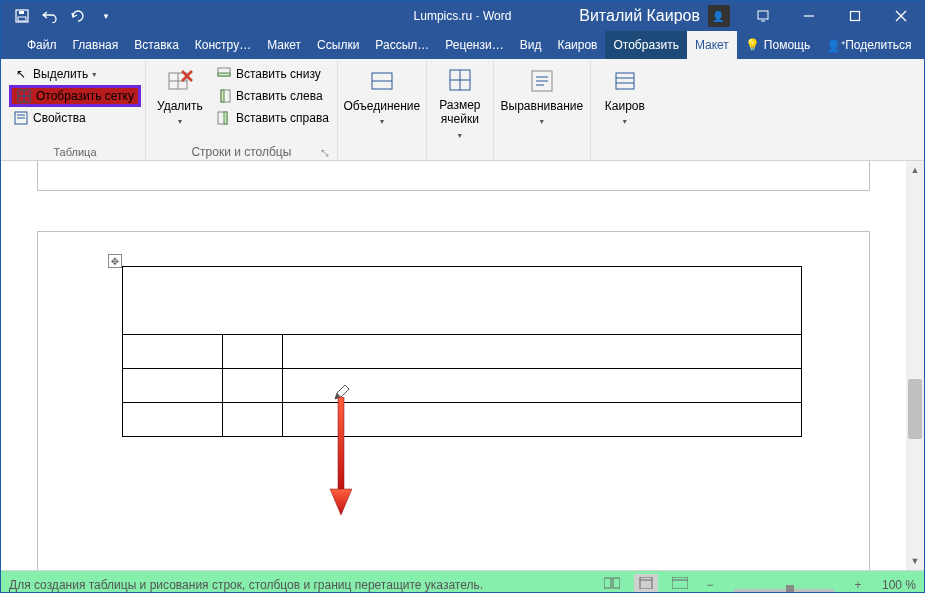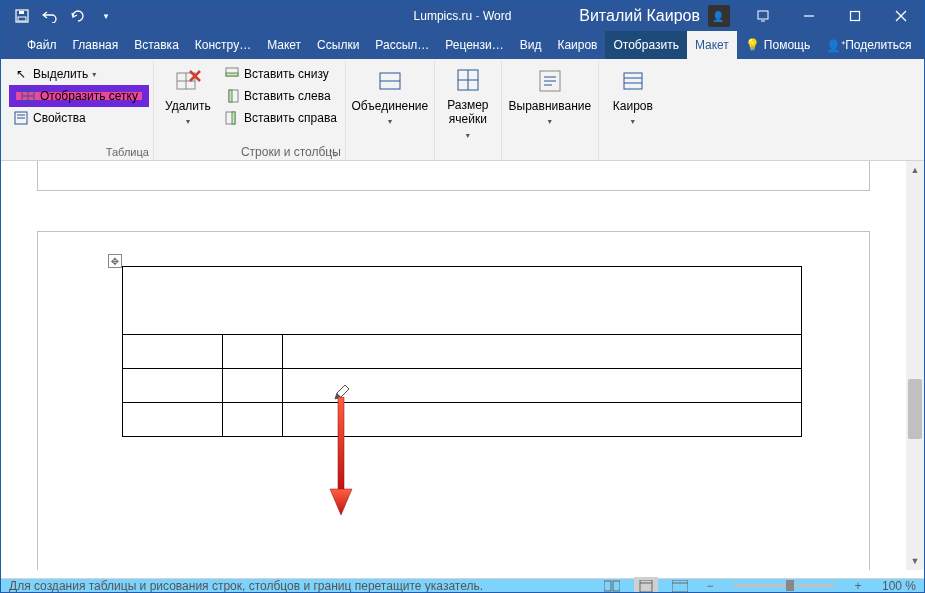--- a/index.html
+++ b/index.html
@@ -15,42 +15,42 @@
 .win-btn{width:46px;height:30px;display:flex;align-items:center;justify-content:center;cursor:pointer}
 .tabbar{height:28px;background:#2b579a;display:flex;align-items:stretch;color:#fff;padding-left:18px}
 .tab{padding:0 8px;display:flex;align-items:center;font-size:12px;cursor:pointer;white-space:nowrap}
 .tab.active{background:#f3f3f3;color:#2b579a}
 .tab.contextual{background:#1e4a7a}
 .tab.tell{display:flex;align-items:center;gap:4px}
 .tab.share{margin-left:auto;margin-right:6px}
 .ribbon{height:102px;background:#f3f3f3;border-bottom:1px solid #d4d4d4;display:flex;padding:2px 4px 0 4px}
 .group{display:flex;flex-direction:column;border-right:1px solid #e0e0e0;padding:0 4px}
 .group-body{flex:1;display:flex;align-items:flex-start;gap:2px;padding-top:2px}
-.group-label{text-align:right;font-size:11px;color:#666;padding:2px 0;position:relative}
+.group-label{text-align:center;font-size:11px;color:#666;padding:2px 0;position:relative}
 .group-label .launcher{position:absolute;right:2px;bottom:2px;width:12px;height:12px;display:flex;align-items:center;justify-content:center;cursor:pointer;color:#666;font-size:9px}
 .vstack{display:flex;flex-direction:column;gap:0}
 .small-btn{height:22px;display:flex;align-items:center;gap:4px;padding:0 4px;cursor:pointer;font-size:12px;white-space:nowrap}
-.small-btn.active{background:#ec4899;border:7px solid #6d28d9}
+.small-btn.active{background:#b91c1c;border:3px solid #6d28d9}
 .big-btn{display:flex;flex-direction:column;align-items:center;justify-content:flex-start;width:60px;padding:2px 2px;cursor:pointer;text-align:center;font-size:12px;height:80px;gap:2px}
 .big-btn .ico{height:32px;display:flex;align-items:center;justify-content:center}
 .big-btn .lbl{line-height:1.2}
 .dd-arrow{font-size:8px;color:#555}
 .icon-box{width:16px;height:16px;display:flex;align-items:center;justify-content:center}
 .doc-area{position:absolute;top:160px;left:0;right:18px;bottom:22px;background:#fff;overflow:hidden}
 .page-top{position:absolute;top:0;left:36px;right:36px;height:30px;border:1px solid #c0c0c0;border-top:none;background:#fff}
 .page-main{position:absolute;top:70px;left:36px;right:36px;bottom:0;border:1px solid #c0c0c0;border-bottom:none;background:#fff;padding:34px 44px 0 84px}
 .move-handle{position:absolute;top:22px;left:70px;width:14px;height:14px;border:1px solid #888;background:#fff;display:flex;align-items:center;justify-content:center;font-size:10px;color:#666;cursor:move}
 .tbl{border-collapse:collapse;width:680px}
 .tbl td{border:1px solid #000;height:34px}
 .tbl tr:first-child td{height:68px}
 .scroll-v{position:absolute;top:160px;right:0;width:18px;bottom:22px;background:#f0f0f0;display:flex;flex-direction:column}
 .scroll-btn{height:18px;display:flex;align-items:center;justify-content:center;color:#666;font-size:9px;cursor:pointer}
 .scroll-track{flex:1;position:relative}
 .scroll-thumb{position:absolute;left:2px;right:2px;top:200px;height:60px;background:#c0c0c0;border-radius:2px}
-.statusbar{position:absolute;bottom:0;left:0;right:0;height:14px;background:#7dd3fc;border-top:1px solid #d4d4d4;display:flex;align-items:center;padding:0 8px;font-size:11px;color:#555;gap:10px}
+.statusbar{position:absolute;bottom:0;left:0;right:0;height:22px;background:#86efac;border-top:1px solid #d4d4d4;display:flex;align-items:flex-end;padding:0 8px;font-size:11px;color:#555;gap:10px}
 .statusbar .spacer{flex:1}
 .view-btn{width:24px;height:18px;display:flex;align-items:center;justify-content:center;cursor:pointer;color:#666}
 .view-btn.active{background:#d0d0d0}
 .zoom-slider{width:100px;height:3px;background:#c0c0c0;position:relative;margin:0 6px}
 .zoom-thumb{position:absolute;top:-4px;left:52px;width:8px;height:11px;background:#888}
 .zoom-btn{width:16px;text-align:center;cursor:pointer;color:#666}
 .arrow-overlay{position:absolute;pointer-events:none}
 .pencil{position:absolute;pointer-events:none}
 svg{display:block}
 </style>

